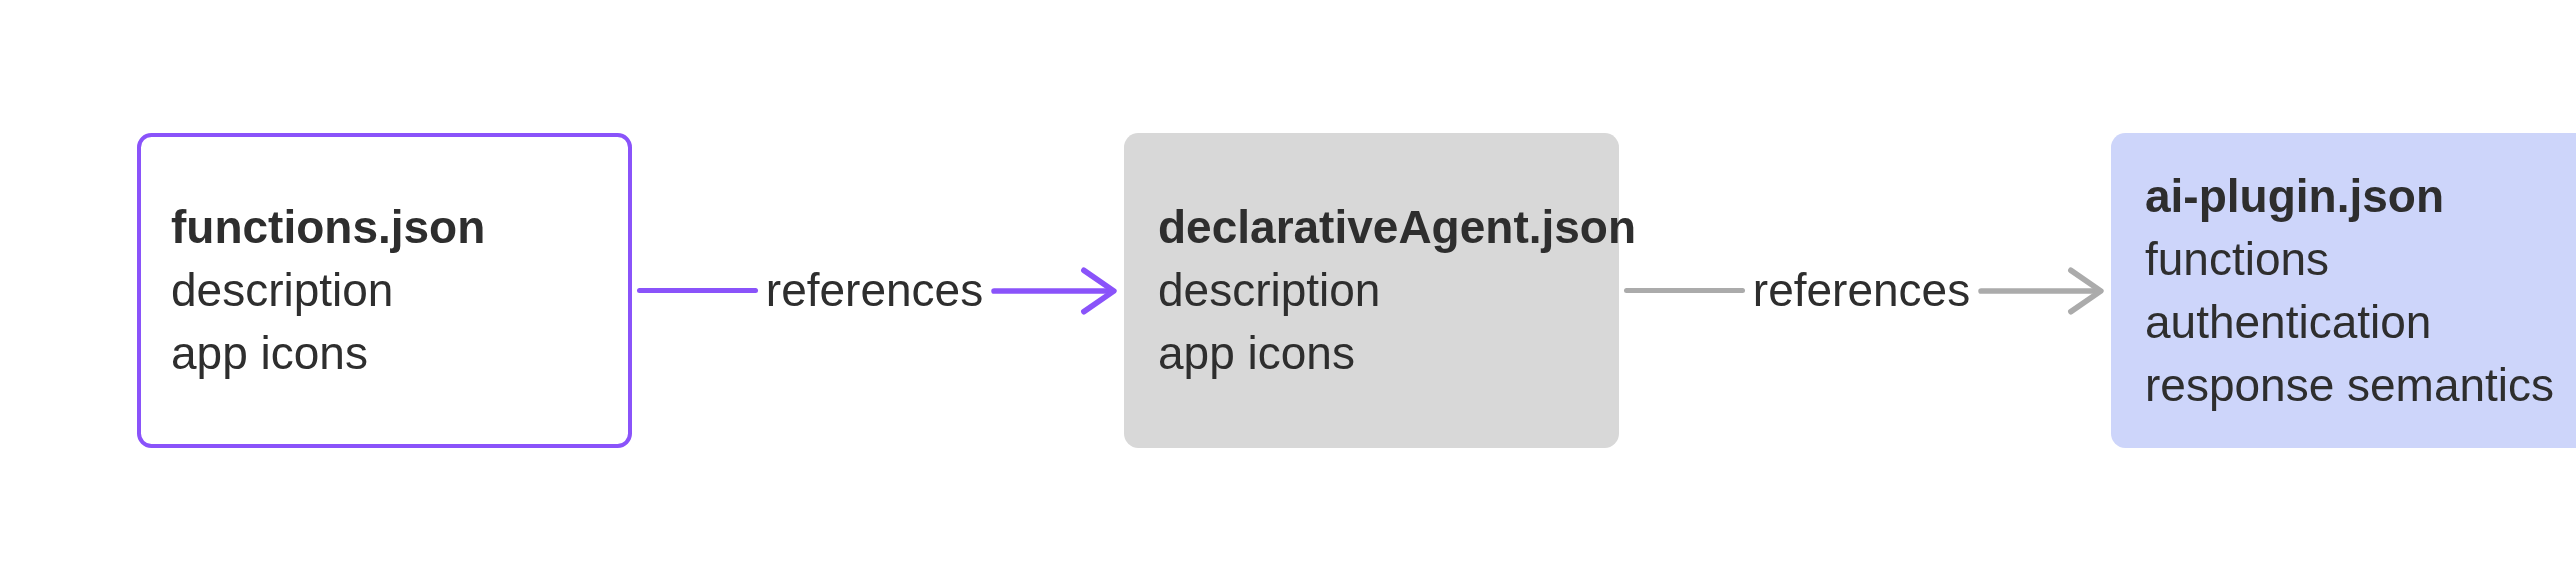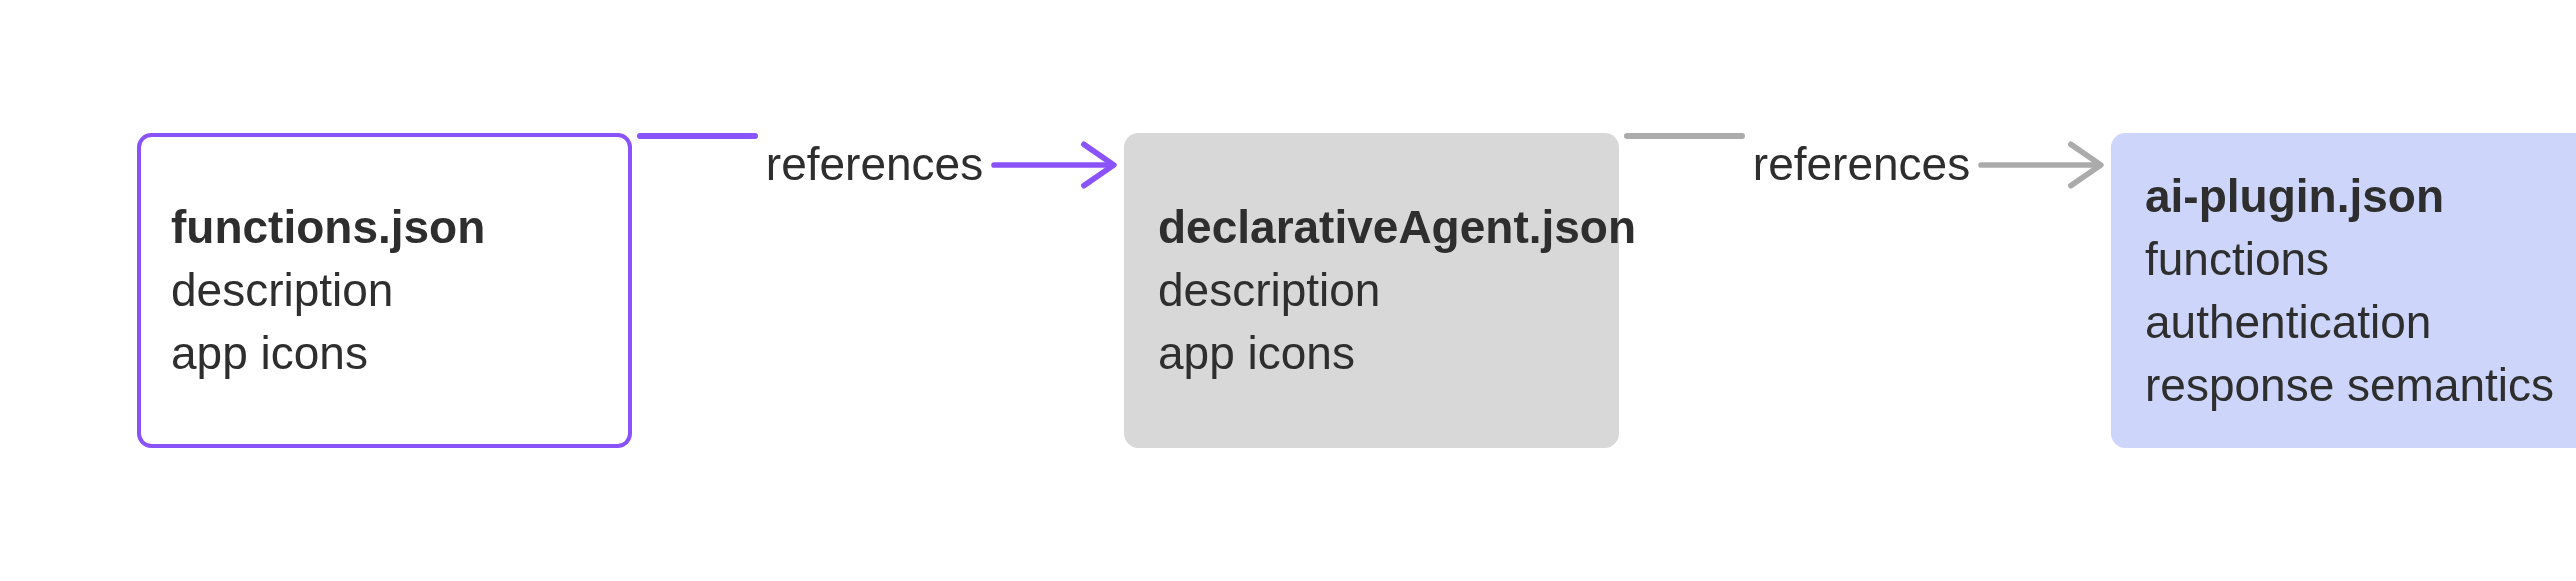--- a/index.html
+++ b/index.html
@@ -46,20 +46,21 @@
     font-weight: 400;
     white-space: nowrap;
   }
   
   .connector {
     width: 492px;
     flex: 0 0 492px;
     height: 315px;
     display: flex;
     flex-direction: row;
+    align-items: center;
     justify-content: space-between;
     padding: 0 5.2px;
     box-sizing: border-box;
   }
   .conn-line {
     width: 121px;
     height: 5.7px;
     border-radius: 3.1px;
     background: currentColor;
     flex: 0 0 auto;

